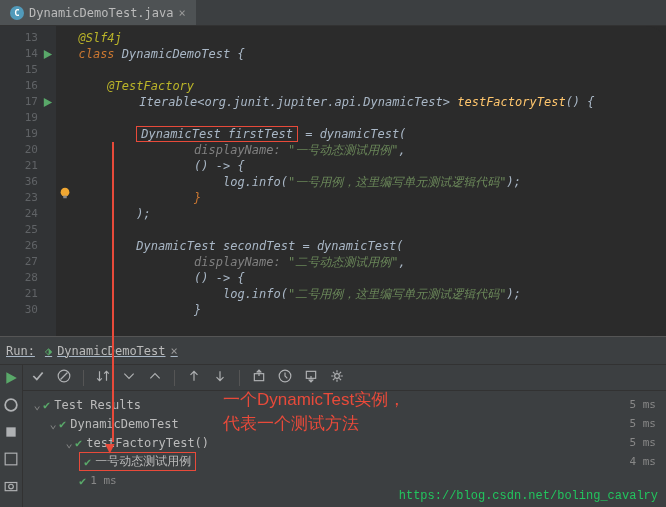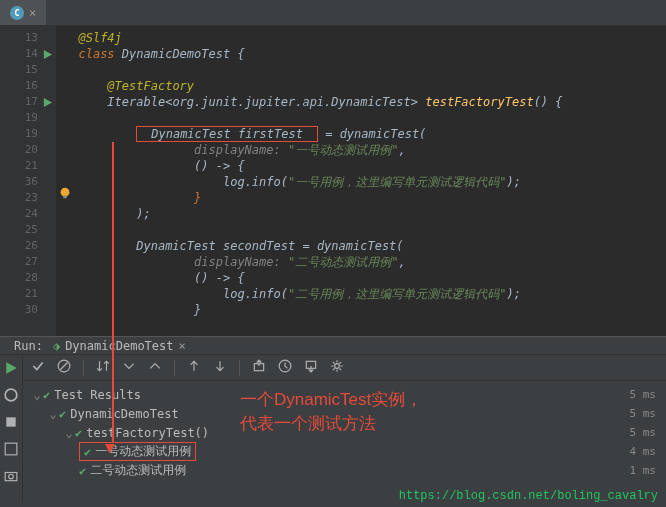--- a/index.html
+++ b/index.html
@@ -15,58 +15,59 @@
 .gutter-icons .gi { height: 16px; display: flex; align-items: center; justify-content: center; }
 .gi svg { width: 11px; height: 11px; }
 .code { flex: 1; padding: 4px 0 0 8px; font-size: 12px; line-height: 16px; font-style: italic; overflow: hidden; }
 .code .line { height: 16px; white-space: pre; font-style: italic; }
 .ann { color: #bbb529; }
 .kw { color: #cc7832; }
 .cls { color: #a9b7c6; }
 .method { color: #ffc66d; }
 .str { color: #6a8759; }
 .param { color: #808080; }
-.type { color: #a9b7c6; }
+.type { color: #a9b7c6; margin-left: 32px; }
 .paren { color: #a9b7c6; }
-.boxed { border: 1px solid #e84a3a; padding: 0 14px; }
+.boxed { border: 1px solid #e84a3a; padding: 0 4px; }
 .lamp { position: absolute; left: 58px; top: 160px; }
 .lamp svg { width: 14px; height: 14px; }
 .redline { position: absolute; left: 112px; top: 142px; width: 2px; height: 300px; background: #e84a3a; z-index: 10; }
 .redarrow { position: absolute; left: 105px; top: 438px; color: #e84a3a; font-size: 16px; z-index: 11; }
 .run-panel { background: #3c3f41; border-top: 1px solid #555; height: 171px; }
-.run-header { display: flex; align-items: center; height: 18px; padding: 0 14px; gap: 10px; border-bottom: 1px solid #323232; }
+.run-header { display: flex; align-items: center; height: 28px; padding: 0 6px; gap: 10px; border-bottom: 1px solid #323232; text-decoration: underline; }
 .run-label { color: #bbb; }
 .run-tab { display: flex; align-items: center; gap: 5px; color: #bbb; }
 .run-tab-icon { color: #59a869; }
 .run-body { display: flex; height: 147px; }
 .run-left { width: 23px; background: #3c3f41; display: flex; flex-direction: column; align-items: center; padding-top: 6px; gap: 10px; border-right: 1px solid #323232; }
 .run-left svg, .run-icon svg { width: 14px; height: 14px; }
 .run-main { flex: 1; display: flex; flex-direction: column; }
 .run-toolbar { display: flex; align-items: center; height: 26px; padding: 0 8px; gap: 12px; border-bottom: 1px solid #323232; }
 .run-toolbar .sep { width: 1px; height: 16px; background: #555; }
 .tree { flex: 1; padding: 4px 0; position: relative; }
 .tree-row { display: flex; align-items: center; height: 19px; padding-right: 10px; color: #bbb; }
 .tree-row .chev { width: 12px; color: #888; text-align: center; }
 .tree-row .chk { color: #59a869; margin-right: 4px; }
 .tree-row .label { flex: 1; }
 .tree-row .time { color: #888; font-size: 11px; }
 .indent-0 { padding-left: 8px; }
 .indent-1 { padding-left: 24px; }
 .indent-2 { padding-left: 40px; }
 .indent-3 { padding-left: 56px; }
 .boxed2 { border: 1px solid #e84a3a; display: inline-flex; align-items: center; padding: 0 4px; }
-.annotation-text { position: absolute; left: 240px; top: 388px; color: #e84a3a; font-size: 17px; line-height: 24px; z-index: 20; font-family: "Microsoft YaHei", sans-serif; font-style: normal; }
+.annotation-text { position: absolute; left: 223px; top: 388px; color: #e84a3a; font-size: 17px; line-height: 24px; z-index: 20; font-family: "Microsoft YaHei", sans-serif; font-style: normal; }
 .watermark { position: absolute; right: 8px; bottom: 4px; color: #22c55e; font-size: 12px; font-family: Liberation Mono, monospace; z-index: 15; }
 </style>
 </head>
 <body>
 
 <div class="tabs">
   <div class="tab">
     <span class="tab-icon">C</span>
+    <span>DynamicDemoTest.java</span>
     <span class="tab-close">×</span>
   </div>
 </div>
 
 <div class="editor">
   <div class="gutter">
     <div class="line">13</div>
     <div class="line">14</div>
     <div class="line">15</div>
     <div class="line">16</div>
@@ -223,21 +224,20 @@
           </div>
         <div class="tree-row indent-3">
             <span class="boxed2">
               <span class="chk">✔</span>
               <span class="label">一号动态测试用例</span>
             </span>
             <span class="time" style="margin-left:auto">4 ms</span>
           </div>
         <div class="tree-row indent-3">
             <span class="chk">✔</span>
-            <span class="label">二号动态测试用例</span>
             <span class="time">1 ms</span>
           </div>
       </div>
     </div>
   </div>
 </div>
 
 <div class="annotation-text">
   <div>一个DynamicTest实例，</div>
   <div>代表一个测试方法</div>

